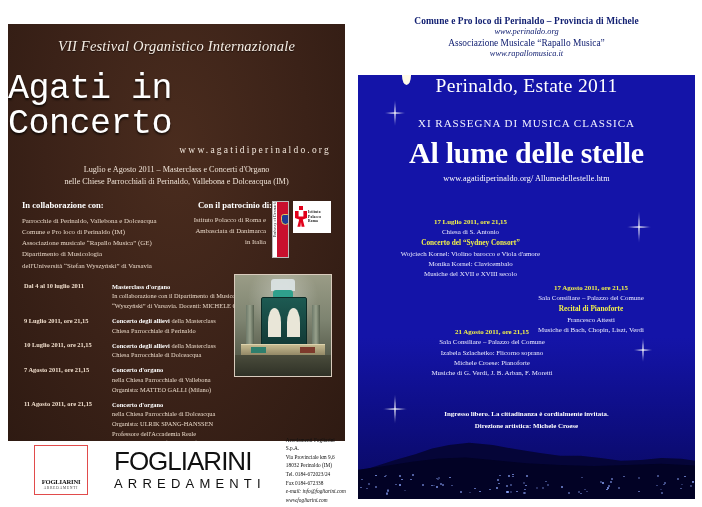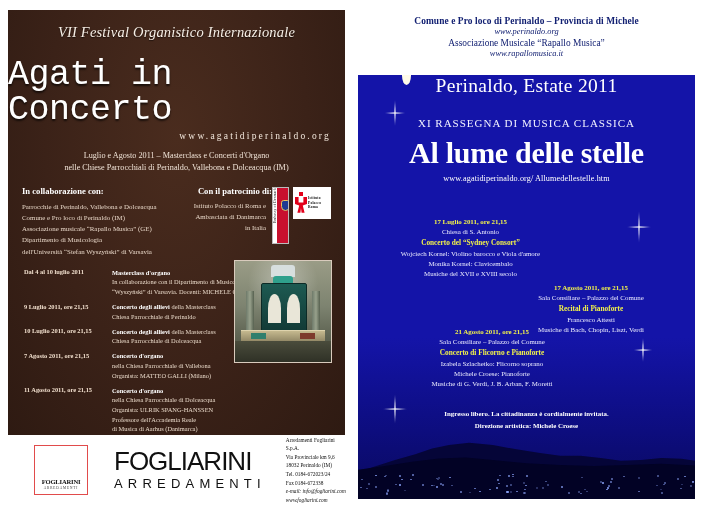--- a/index.html
+++ b/index.html
@@ -7,21 +7,21 @@
     width:702px;height:507px;
     background:#ffffff;
     font-family:"Liberation Serif", serif;
     overflow:hidden;
   }
   .page{position:relative;width:702px;height:507px;display:flex;}
 
   
   .left-poster{position:relative;width:351px;height:507px;background:#ffffff;}
   .brown-panel{
-    position:absolute;left:8px;top:10px;width:337px;height:425px;
+    position:absolute;left:8px;top:24px;width:337px;height:425px;
     background:#3b2218;
     background-image:radial-gradient(ellipse at 50% 30%, #4a2c1e 0%, #3b2218 55%, #2e1a12 100%);
     color:#f4e9df;
     overflow:hidden;
   }
   .l-fest{
     text-align:center;font-style:italic;font-size:14.5px;letter-spacing:.2px;
     margin-top:14px;color:#f7efe6;text-shadow:0 1px 1px rgba(0,0,0,.6);
     font-family:"Liberation Serif", serif;
   }
@@ -347,21 +347,20 @@
         <div class="d">17 Agosto 2011, ore 21,15</div>
         <div class="p">Sala Consiliare – Palazzo del Comune</div>
         <div class="t">Recital di Pianoforte</div>
         <div class="p">Francesco Attesti</div>
         <div class="p">Musiche di Bach, Chopin, Liszt, Verdi</div>
       </div>
 
       <div class="r-ev" style="left:10px;top:252px;width:248px;">
         <div class="d">21 Agosto 2011, ore 21,15</div>
         <div class="p">Sala Consiliare – Palazzo del Comune</div>
-        <div class="t">Concerto di Flicorno e Pianoforte</div>
         <div class="p">Izabela Szlachetko: Flicorno soprano</div>
         <div class="p">Michele Croese: Pianoforte</div>
         <div class="p">Musiche di G. Verdi, J. B. Arban, F. Moretti</div>
       </div>
 
       <div class="r-free" style="top:333px;">
         <div>Ingresso libero. La cittadinanza è cordialmente invitata.</div>
         <div>Direzione artistica: Michele Croese</div>
       </div>
 

